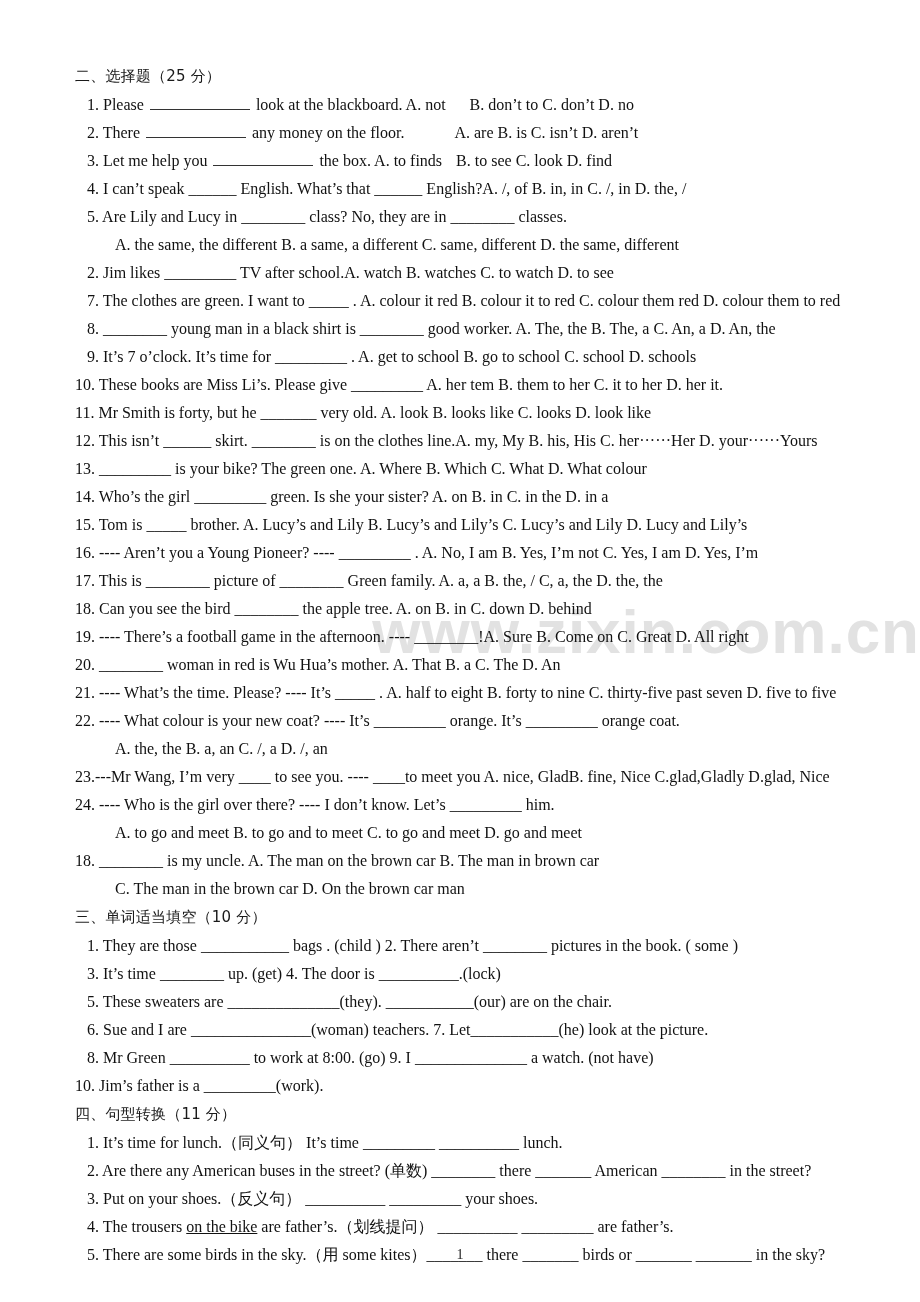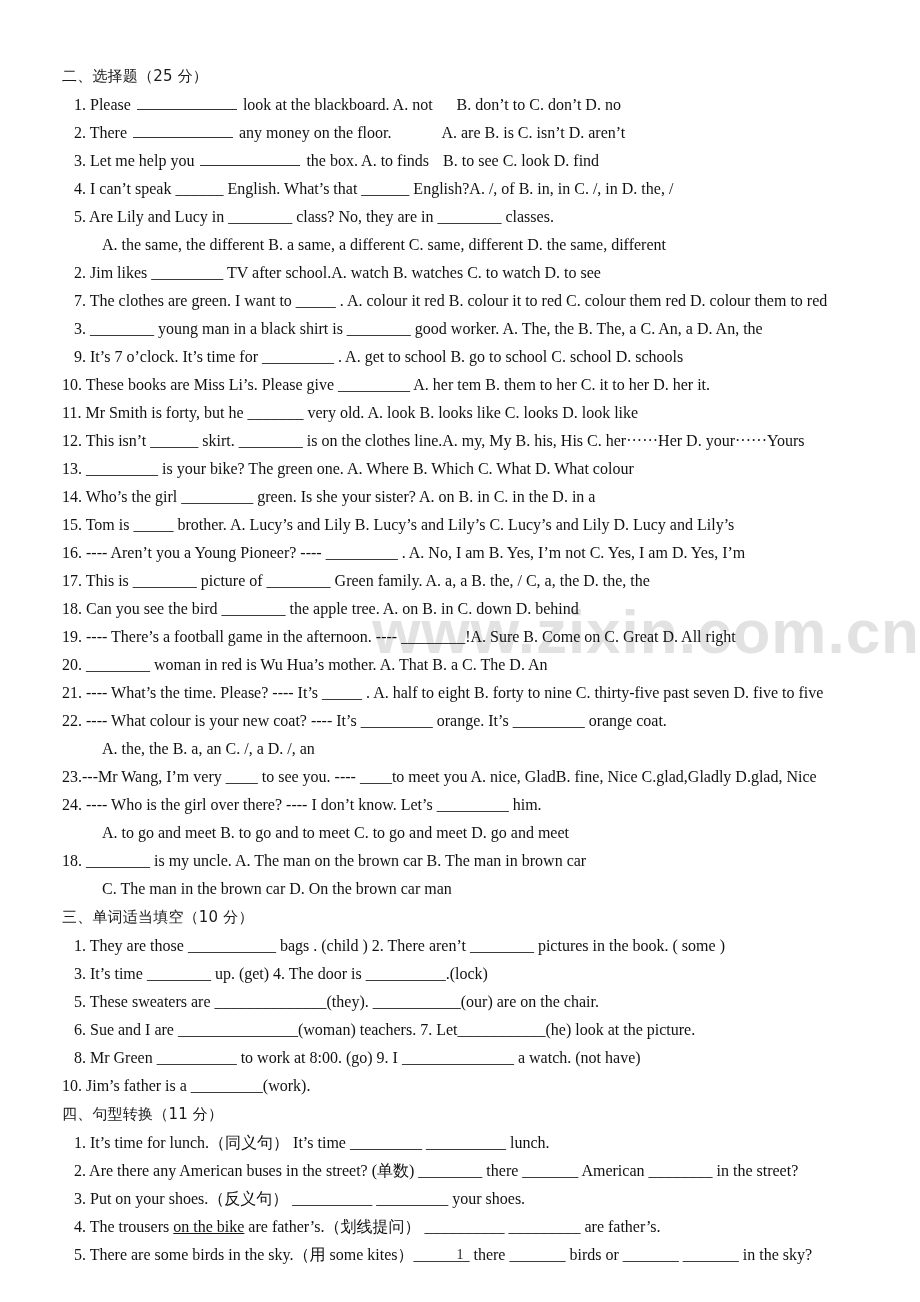--- a/index.html
+++ b/index.html
@@ -31,20 +31,21 @@
     color: #e2e2e2;
     z-index: 0;
     white-space: nowrap;
     pointer-events: none;
     user-select: none;
   }
   #content {
     position: relative;
     z-index: 2;
     padding: 62px 32px 0 62px;
+    margin-left: 13px;
   }
   .sec-head {
     font-size: 16.5px;
     line-height: 28px;
     margin: 0 0 1px 0;
     letter-spacing: 0.2px;
     color: #1a1a1a;
   }
   .q {
     font-size: 16px;
@@ -110,21 +111,21 @@
       <span class="blank b9"></span>
       <span>the box. A. to finds</span>
       <span class="sp1"></span><span>B. to see        C. look   D. find</span>
     </div>
 
     <div class="q ind1">4. I can’t speak ______ English. What’s that ______ English?A. /, of      B. in, in   C. /, in     D. the, /</div>
     <div class="q ind1">5. Are Lily and Lucy in ________ class? No, they are in ________ classes.</div>
     <div class="q ind2">A. the same, the different      B. a same, a different C. same, different       D. the same, different</div>
     <div class="q ind1">2. Jim likes _________ TV after school.A. watch       B. watches      C. to watch     D. to see</div>
     <div class="q ind1">7. The clothes are green. I want to _____ . A. colour it red B. colour it to red    C. colour them red  D. colour them to red</div>
-    <div class="q ind1">3. ________ young man in a black shirt is ________ good worker. A. The, the    B. The, a C. An, a   D. An, the</div>
+    <div class="q ind1">8. ________ young man in a black shirt is ________ good worker. A. The, the    B. The, a C. An, a   D. An, the</div>
     <div class="q ind1">9. It’s 7 o’clock. It’s time for _________ . A. get to school B. go to school      C. school   D. schools</div>
     <div class="q">10. These books are Miss Li’s. Please give _________ A. her tem      B. them to her C. it to her     D. her it.</div>
     <div class="q">11. Mr Smith is forty, but he _______ very old. A. look       B. looks like        C. looks  D. look like</div>
     <div class="q">12. This isn’t ______ skirt. ________ is on the clothes line.A. my, My B. his, His C. her······Her    D. your······Yours</div>
     <div class="q">13. _________ is your bike? The green one.  A. Where B. Which       C. What  D. What colour</div>
     <div class="q">14. Who’s the girl _________ green. Is she your sister?      A. on       B. in       C. in the          D. in a</div>
     <div class="q">15. Tom is _____ brother. A. Lucy’s and Lily       B. Lucy’s and Lily’s C. Lucy’s and Lily       D. Lucy and Lily’s</div>
     <div class="q">16. ---- Aren’t you a Young Pioneer?     ---- _________ . A. No, I am B. Yes, I’m not C. Yes, I am  D. Yes, I’m</div>
     <div class="q">17. This is ________ picture of ________ Green family. A. a, a     B. the, /   C, a, the   D. the, the</div>
     <div class="q">18. Can you see the bird ________ the apple tree. A. on     B. in      C. down             D. behind</div>

